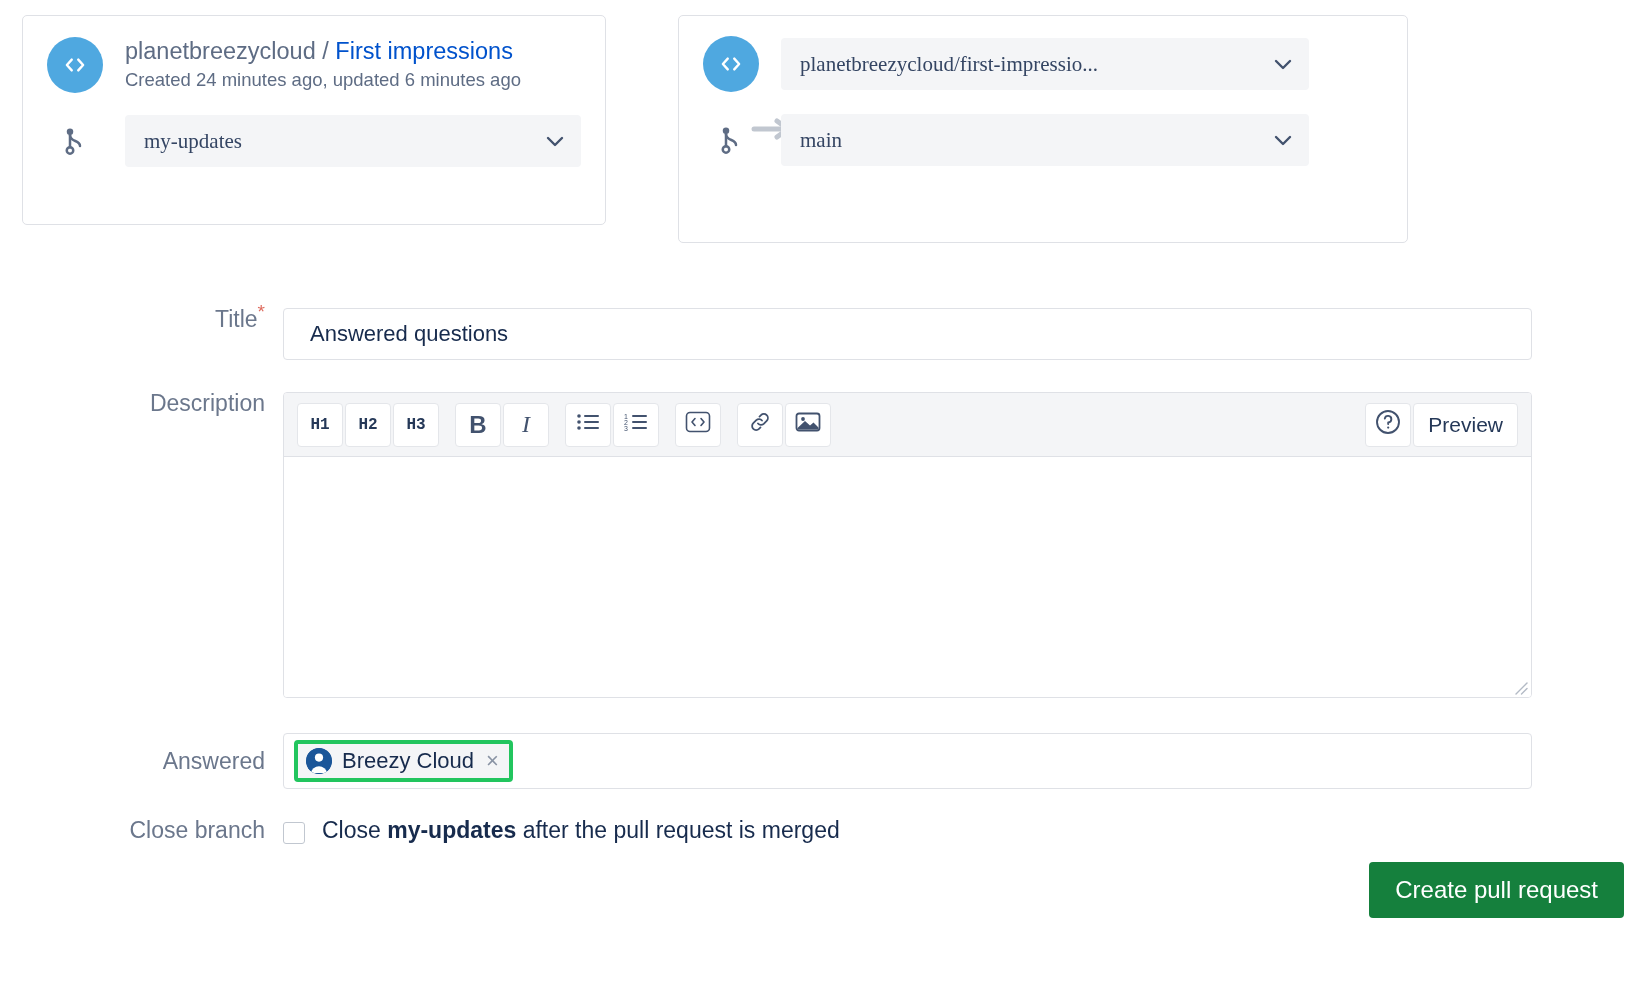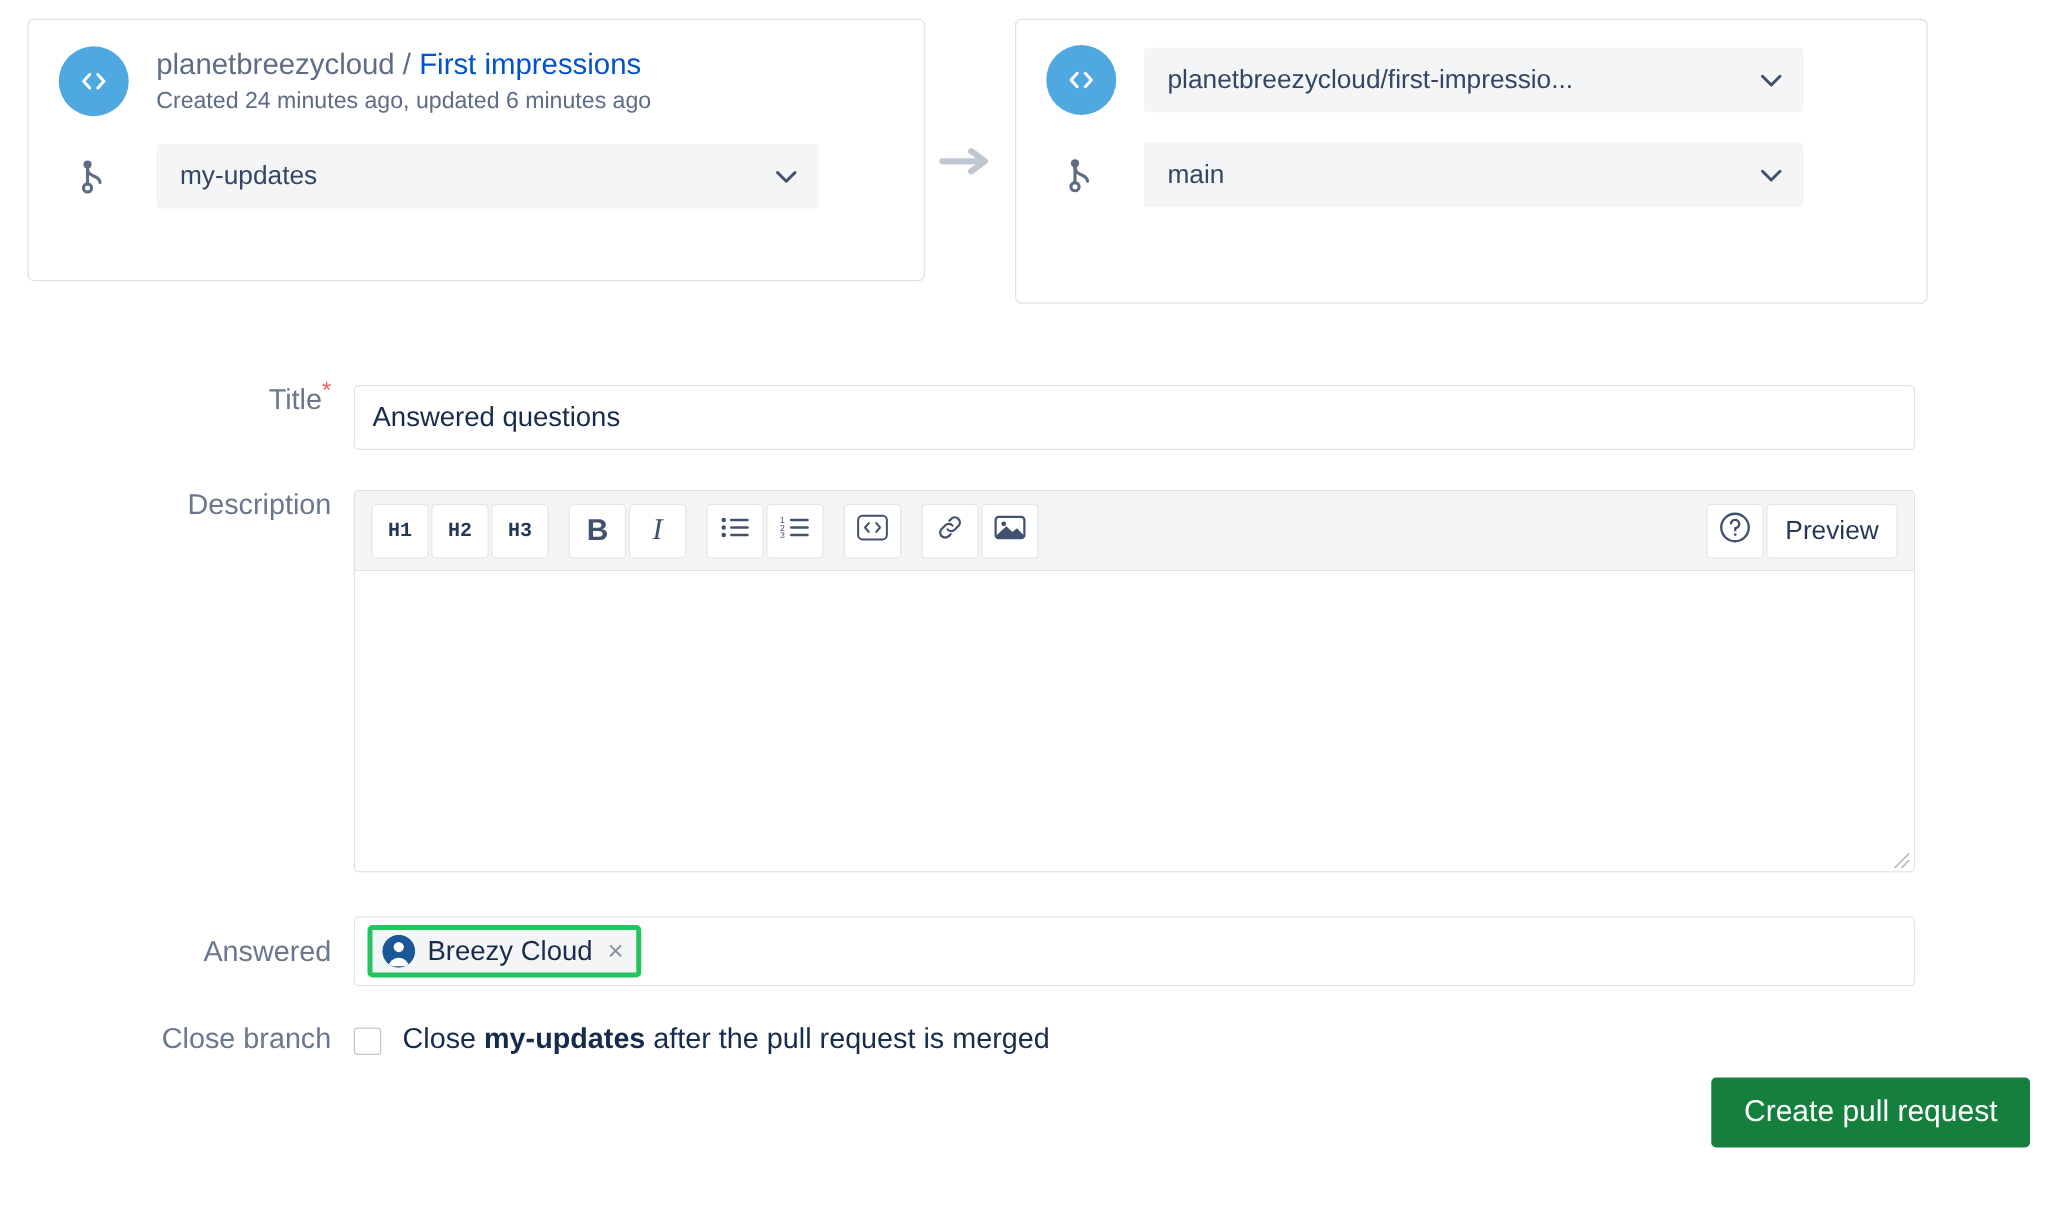--- a/index.html
+++ b/index.html
@@ -21,21 +21,21 @@
     display: flex;
     align-items: flex-start;
   }
 
   .panel {
     border: 1px solid #dfe1e6;
     border-radius: 5px;
     background: #ffffff;
     padding: 20px 24px 26px 24px;
   }
-  .panel-source { margin-left: 22px; margin-top: 15px; width: 718px; height: 210px; }
+  .panel-source { margin-left: 22px; margin-top: 15px; width: 584px; height: 210px; }
   .panel-dest   { margin-left: 72px; margin-top: 15px; width: 730px; height: 228px; }
 
   .panel-line {
     display: flex;
     align-items: center;
   }
 
   .repo-avatar {
     width: 56px; height: 56px;
     border-radius: 50%;
@@ -78,21 +78,21 @@
     display: flex;
     align-items: center;
     padding: 0 16px 0 18px;
     font-size: 21px;
     color: #344563;
     cursor: pointer;
     position: relative;
     white-space: nowrap;
     overflow: hidden;
   }
-  .select-box .sel-text { flex: 1 1 auto; overflow: hidden; text-overflow: ellipsis; }
+  .select-box .sel-text { flex: 1 1 auto; overflow: hidden; text-overflow: ellipsis; font-family: Liberation Serif, serif; }
   .select-box .chev { flex: 0 0 auto; margin-left: 12px; color:#42526e; display:flex; align-items:center;}
 
   .src-branch-line { margin-top: 22px; }
   .src-select { margin-left: 22px; width: 530px; }
 
   .dest-repo-line { }
   .dest-select { margin-left: 22px; width: 528px; }
   .dest-branch-line { margin-top: 22px; }
 
   .arrow-mid {
@@ -125,21 +125,21 @@
   .field-area { flex: 1 1 auto; padding-right: 112px; }
 
   .text-input {
     width: 100%;
     height: 52px;
     border: 1px solid #dfe1e6;
     border-radius: 4px;
     background: #fff;
     font-size: 22px;
     color: #172b4d;
-    padding: 0 14px;
+    padding: 0 26px;
     font-family: "Liberation Sans", sans-serif;
     outline: none;
   }
 
   
   .editor {
     width: 100%;
     border: 1px solid #dfe1e6;
     border-radius: 4px;
     background: #fff;

